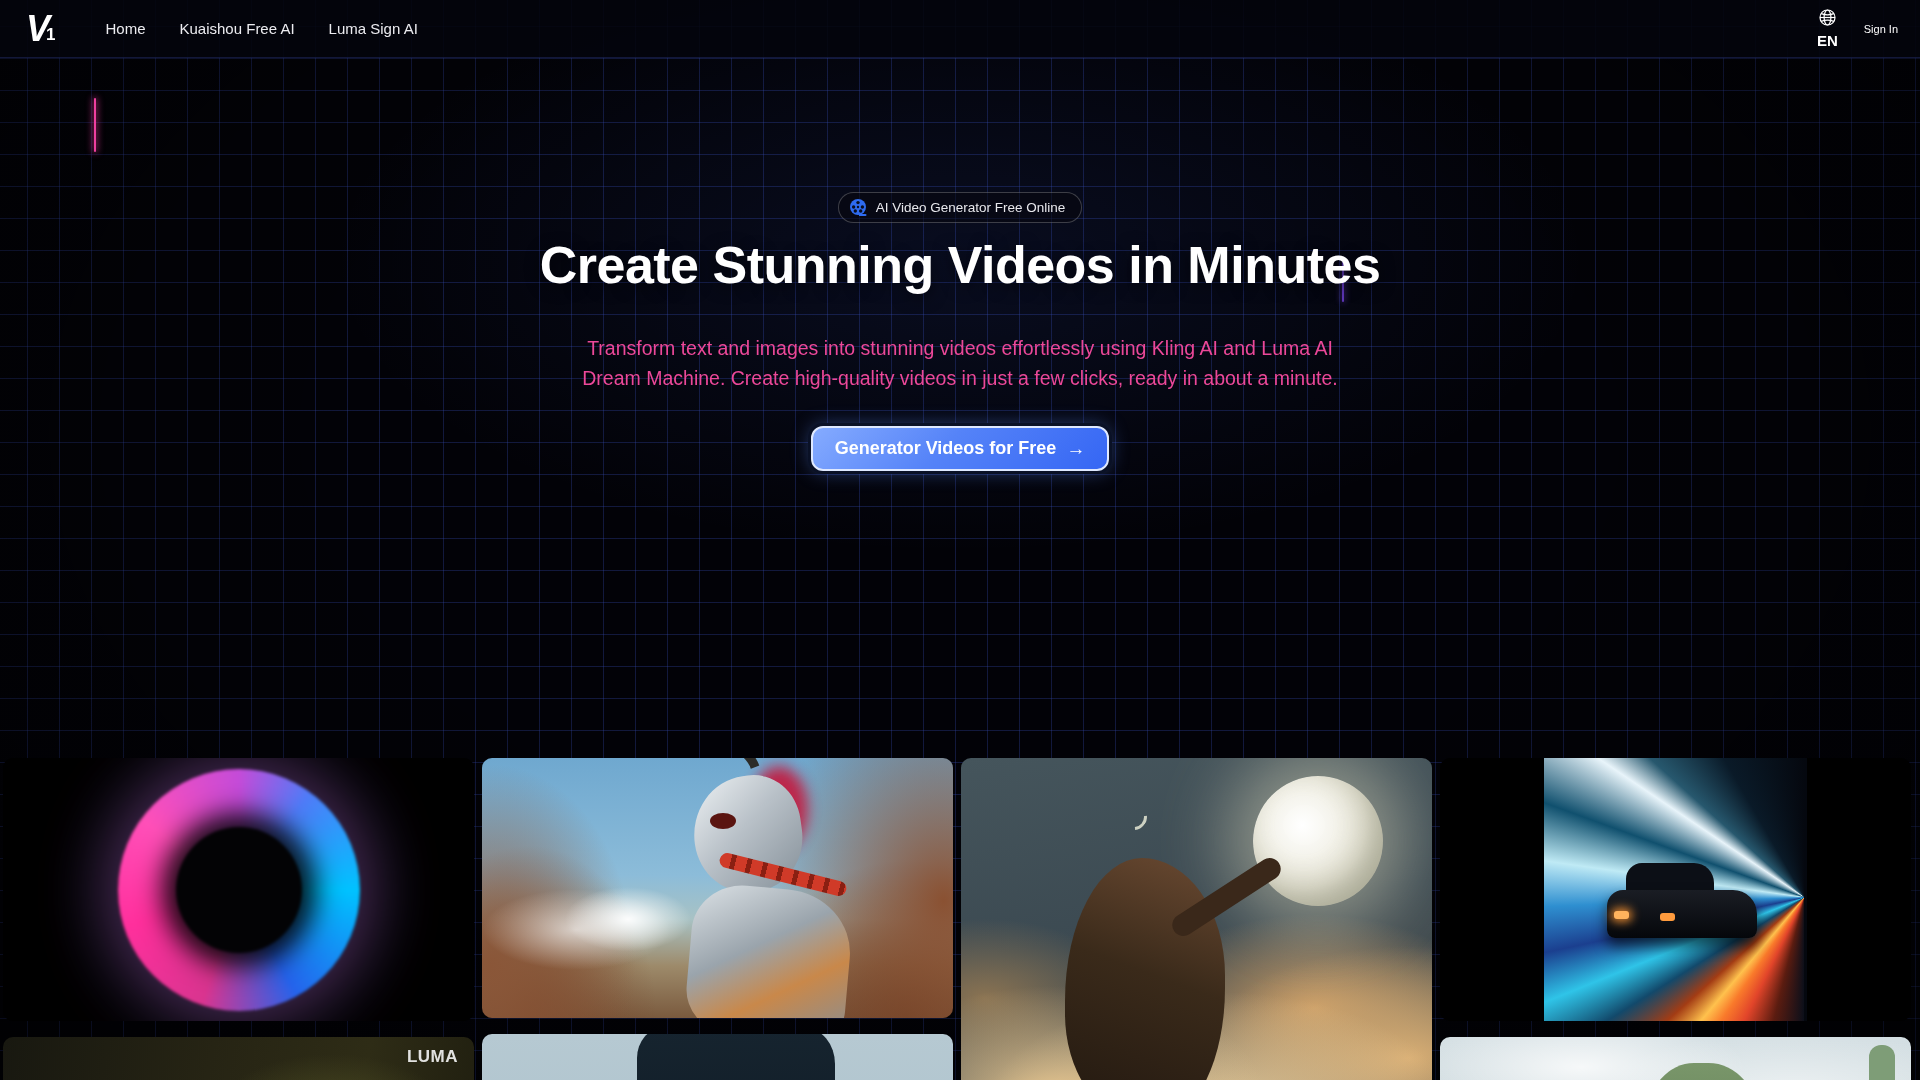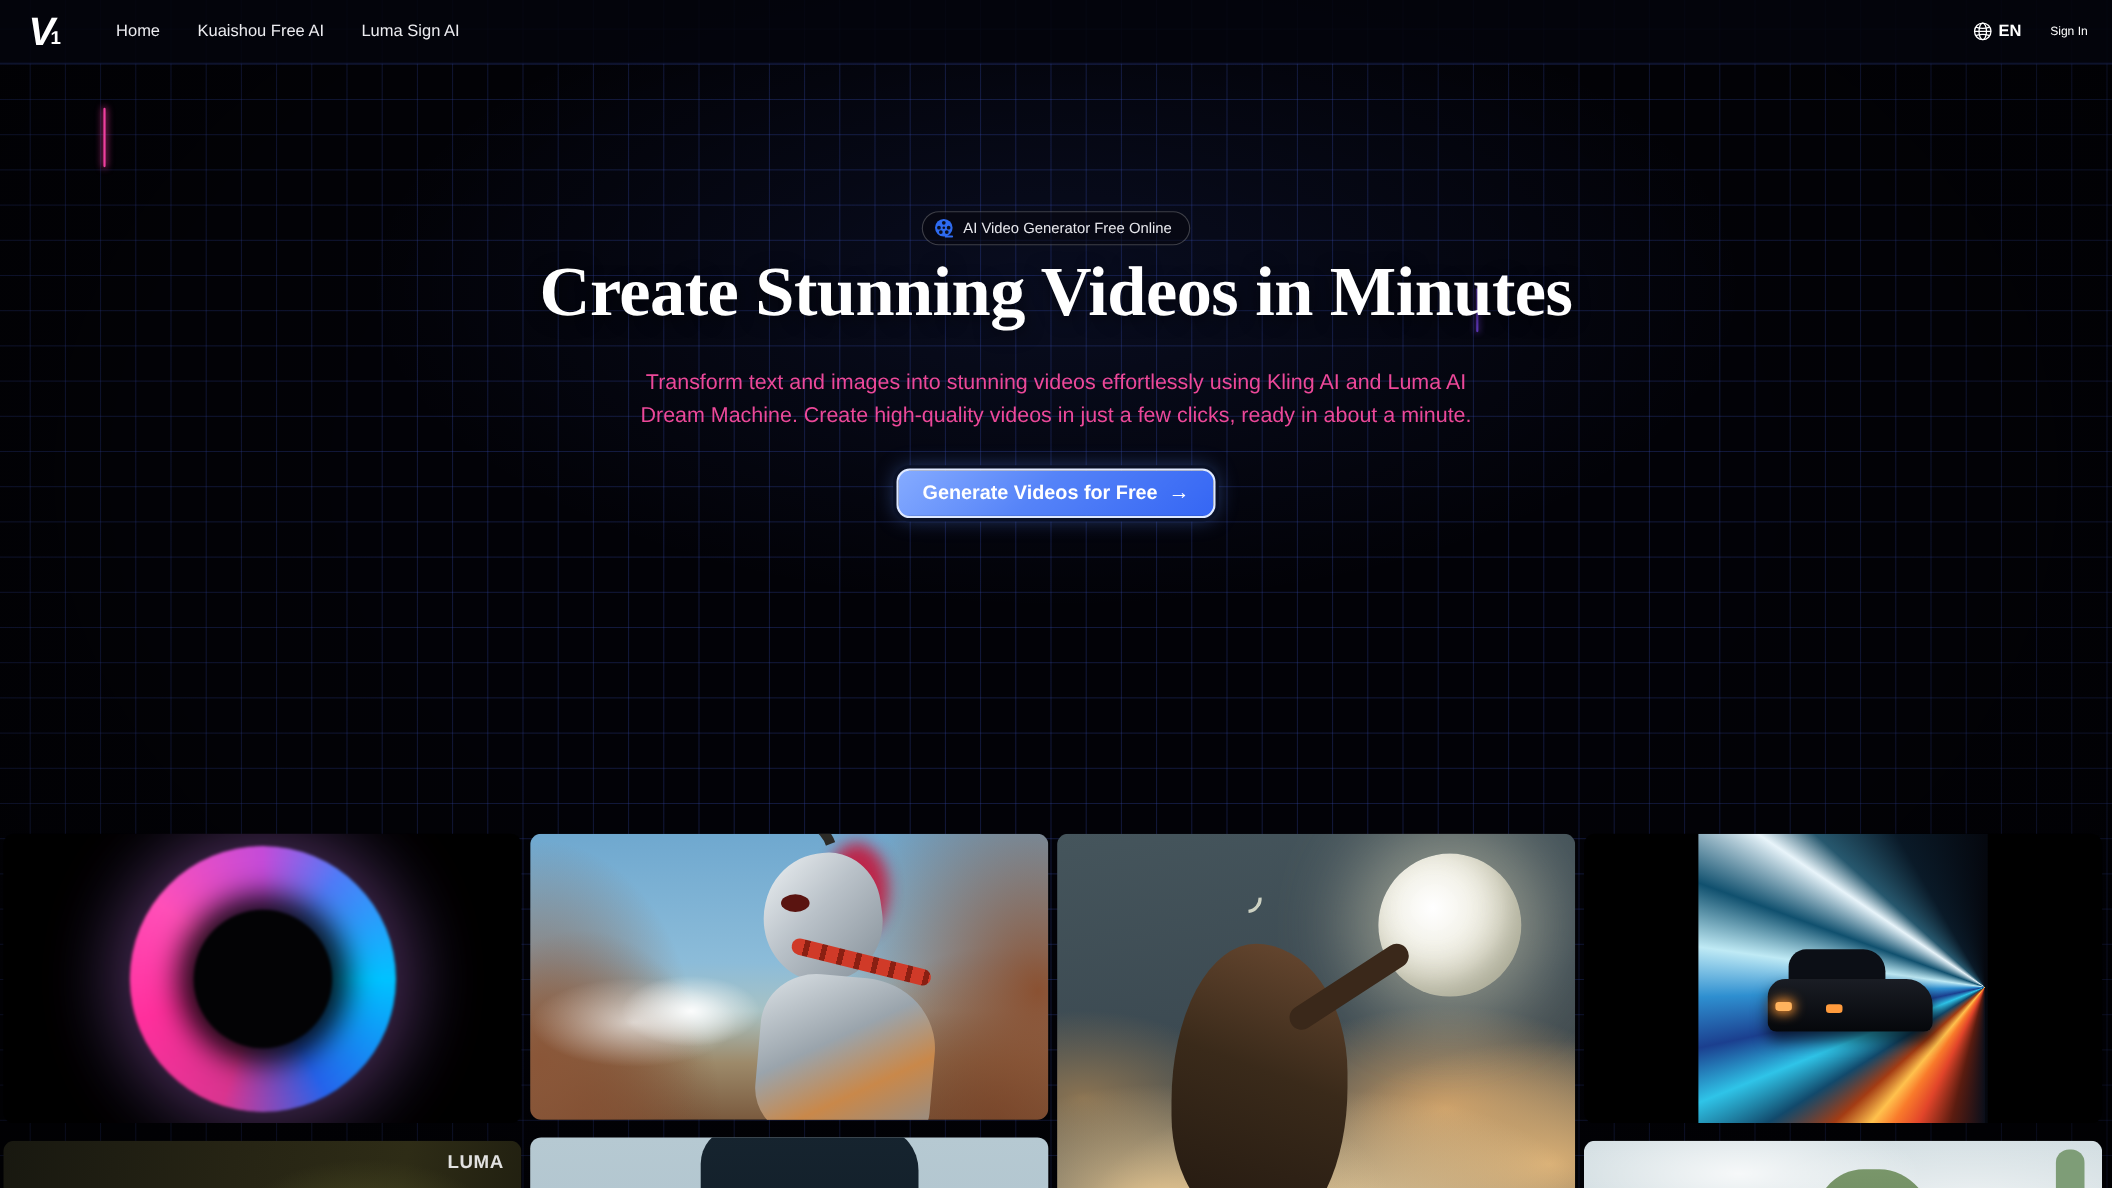--- a/index.html
+++ b/index.html
@@ -23,31 +23,31 @@
 
   
   .navbar { position:absolute; top:0; left:0; right:0; height:58px; display:flex; align-items:center;
     padding:0 22px 0 26px; background:rgba(3,5,12,0.88); border-bottom:1px solid rgba(60,80,180,0.28); z-index:20; }
   .logo { display:flex; align-items:flex-start; cursor:pointer; margin-right:48px; }
   .logo-v { font-size:36px; font-weight:800; font-style:italic; line-height:40px; letter-spacing:-2px; }
   .logo-sub { font-size:17px; font-weight:700; transform:translate(-2px,16px); }
   .nav-links { display:flex; gap:34px; }
   .nav-link { font-size:15px; font-weight:500; color:#ececf0; cursor:pointer;text-align:right; }
   .nav-right { margin-left:auto; display:flex; align-items:center; gap:26px; }
-  .lang { display:flex; align-items:center; gap:6px; cursor:pointer; }
+  .lang { display:flex; align-items:center; gap:6px; cursor:pointer;flex-direction:column; }
   .lang-label { font-size:15px; font-weight:700; }
   .signin { font-size:11px; font-weight:500; cursor:pointer; }
 
   
   .hero { position:absolute; top:58px; left:0; right:0; text-align:center; z-index:5;margin-top:48px; }
   .badge { display:inline-flex; align-items:center; gap:8px; margin-top:86px; height:31px;
     padding:0 16px 0 10px; border:1px solid rgba(255,255,255,0.22); border-radius:999px;
     background:rgba(8,8,14,0.55); font-size:13.5px; color:#e7e7ec; }
-  .hero h1 { margin:0 auto; max-width:1240px; font-size:64px; line-height:84px; font-weight:800;
-    letter-spacing:-0.5px; color:#fff; text-shadow:0 3px 16px rgba(0,0,0,.65);font-family:Liberation Serif, serif; }
+  .hero h1 { margin:0 auto; max-width:1240px; font-size:52px; line-height:84px; font-weight:800;
+    letter-spacing:-0.5px; color:#fff; text-shadow:0 3px 16px rgba(0,0,0,.65); }
   .hero-desc { margin:26px auto 0; max-width:768px; font-size:19.5px; line-height:30px; color:#ec4899; }
   .cta { display:inline-flex; align-items:center; gap:10px; margin-top:33px; height:45px; padding:0 22px;
     font-family:"Liberation Sans",sans-serif; font-size:18px; font-weight:600; color:#fff; cursor:pointer;
     border:2px solid #dfe9ff; border-radius:12px;
     background:linear-gradient(135deg,#85abff 0%,#5583f8 45%,#3566f4 100%);
     box-shadow:0 0 0 3px #0a1126, 0 0 20px rgba(90,140,255,.45); }
   .cta-arrow { font-size:19px; font-weight:700; }
 
   
   .gallery { position:absolute; top:758px; left:3px; display:flex; gap:8px; z-index:6; }
@@ -196,21 +196,21 @@
         <circle cx="6.3" cy="13" r="1.7" fill="#0a0f1e"></circle>
         <circle cx="11.7" cy="13" r="1.7" fill="#0a0f1e"></circle>
         <circle cx="9" cy="9" r="1.2" fill="#0a0f1e"></circle>
       </svg>
       <span>AI Video Generator Free Online</span>
     </div>
     <h1>Create Stunning Videos in Minutes</h1>
     <p class="hero-desc">Transform text and images into stunning videos effortlessly using Kling AI and Luma AI Dream Machine. Create high-quality videos in just a few clicks, ready in about a minute.</p>
     <div>
       <button class="cta">
-        <span>Generate Videos for Free</span>
+        <span>Generator Videos for Free</span>
         <span class="cta-arrow">→</span>
       </button>
     </div>
   </div>
 
   <div class="gallery">
 
     <div class="gcol">
       <div class="gitem art-ring">
         <div class="ring">

